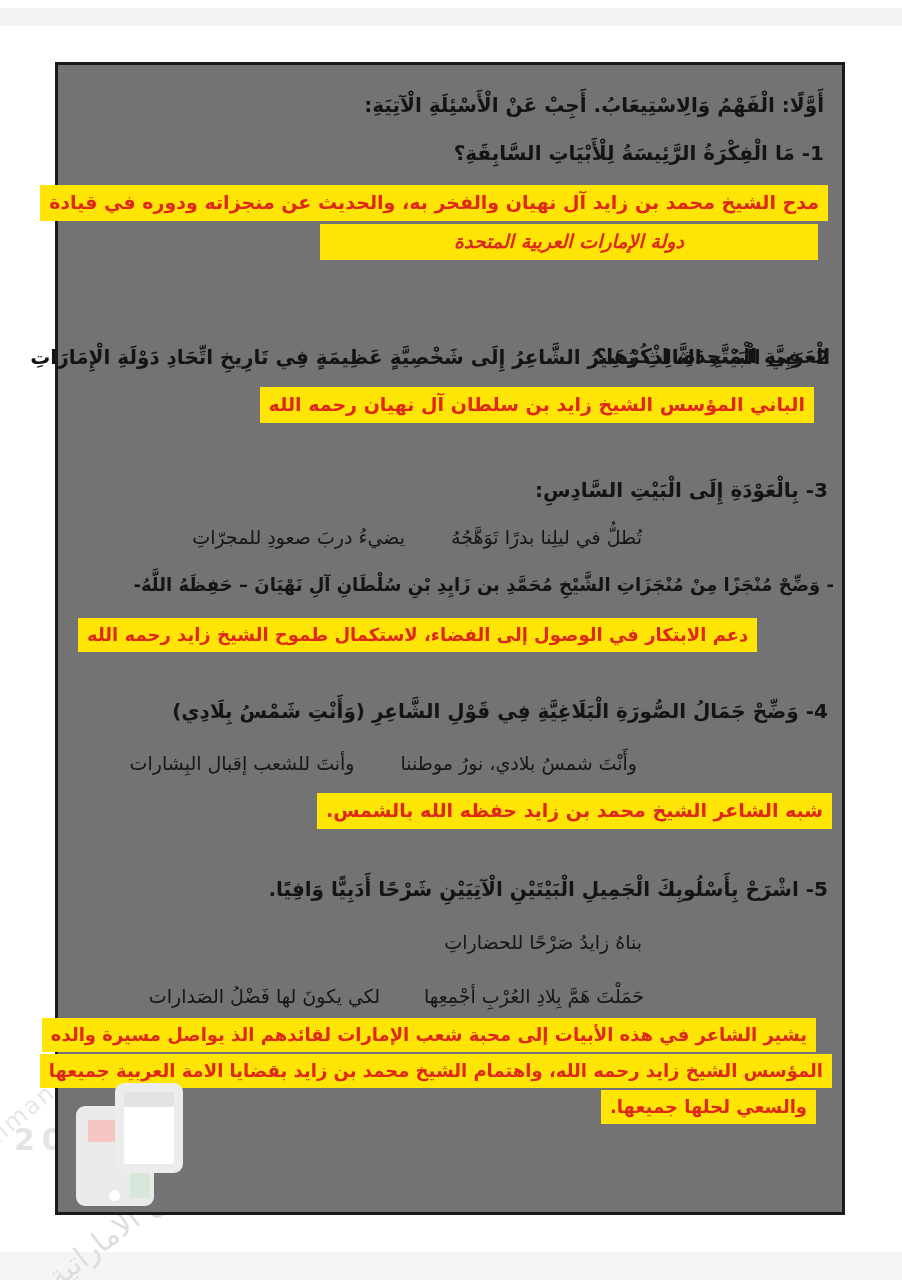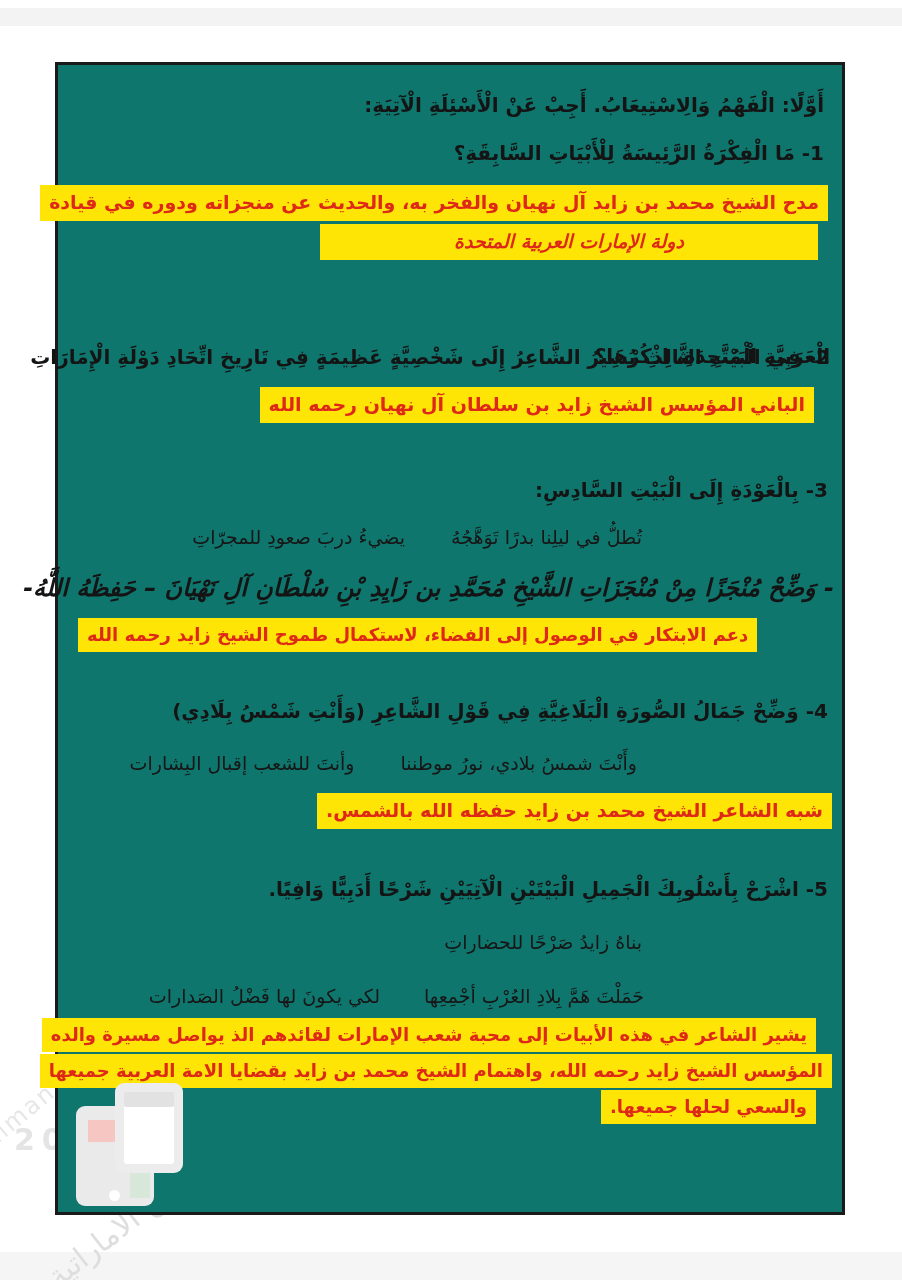--- a/index.html
+++ b/index.html
@@ -11,30 +11,30 @@
     overflow:hidden;
   }
   .strip { position:absolute; left:0; width:902px; background:#f3f3f3; }
   .strip.top { top:8px; height:18px; }
   .strip.bottom { top:1252px; height:28px; background:#f5f5f5; }
 
   .frame {
     position:absolute; left:55px; top:62px;
     width:790px; height:1153px;
     border:3px solid #1a1a1a;
-    background:#0f766e;
+    background:#737373;
     direction:rtl;
   }
   .abs { position:absolute; white-space:nowrap; }
 
   .q {
     font-weight:bold; font-size:20px; color:#141414;
     letter-spacing:0;
   }
-  .q.small { font-size:24px;font-style:italic; }
+  .q.small { font-size:18px; }
   .verse { font-size:19px; color:#161616; display:flex; gap:46px; }
   .verse .hemi { white-space:nowrap; }
 
   .hl {
     background:#ffe506; color:#de2918;
     font-weight:bold; font-size:19px;
     padding:4px 9px; line-height:1.45;
     display:inline-block;
   }
   .hl.small { font-size:18px; }

